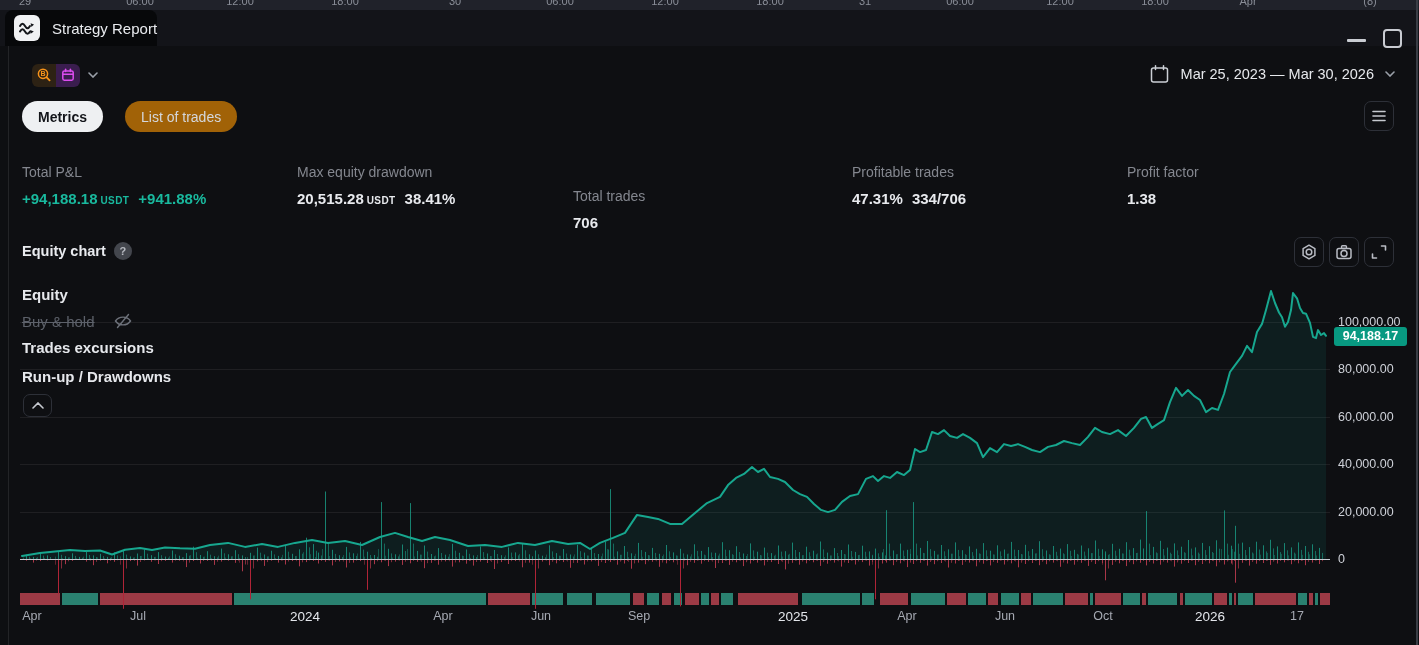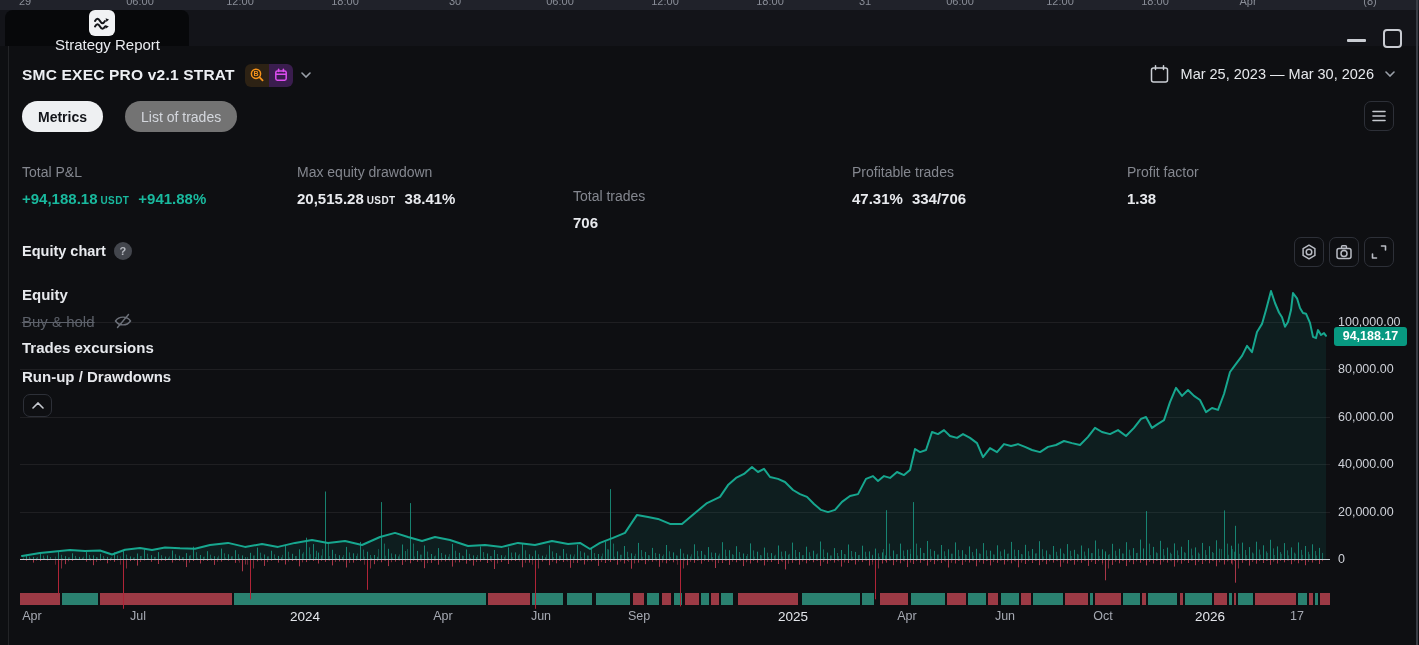--- a/index.html
+++ b/index.html
@@ -3,22 +3,22 @@
 <meta charset="utf-8">
 <style>
   html,body{margin:0;padding:0;background:#0e0f12;width:1419px;height:645px;overflow:hidden;
     font-family:"Liberation Sans",sans-serif;-webkit-font-smoothing:antialiased;position:relative;color:#e8eaee;}
   .abs{position:absolute;}
   
   #top-strip{left:0;top:0;width:1419px;height:10px;background:#20222a;overflow:hidden;}
   .top-label{position:absolute;top:-5px;font-size:11px;color:#8a8e98;transform:translateX(-50%);white-space:nowrap;}
   
   #tab-bar{left:0;top:10px;width:1419px;height:36px;background:#131419;}
-  #tab{position:absolute;left:5px;top:0;width:184px;height:36px;background:#07080a;border-radius:8px 8px 0 0;
-    display:flex;align-items:center;padding-left:9px;box-sizing:border-box;cursor:pointer;flex-direction:column;}
+  #tab{position:absolute;left:5px;top:0;width:152px;height:36px;background:#07080a;border-radius:8px 8px 0 0;
+    display:flex;align-items:center;padding-left:9px;box-sizing:border-box;cursor:pointer;}
   #tab-icon{width:26px;height:26px;border-radius:6px;background:#f1f2f4;display:flex;align-items:center;justify-content:center;flex:0 0 auto;}
   #tab-label{margin-left:12px;font-size:15px;color:#e9ebef;font-weight:500;white-space:nowrap;}
   #min-btn{position:absolute;right:50px;top:16px;width:24px;height:24px;cursor:pointer;}
   #min-btn div{position:absolute;left:2px;top:13px;width:19px;height:2.5px;background:#c9ccd2;border-radius:1px;}
   #restore-btn{position:absolute;right:17px;top:19px;width:15px;height:15px;border:2px solid #c9ccd2;border-radius:4px;cursor:pointer;}
   
   #left-hairline{left:8px;top:46px;bottom:0;width:1px;background:rgba(255,255,255,0.09);}
   #right-border{left:1416px;top:0;bottom:0;width:2px;background:#3a3e46;}
   
   #strategy-row{left:22px;top:62px;height:26px;display:flex;align-items:center;cursor:pointer;}
@@ -27,21 +27,21 @@
   .badge-seg{width:24px;display:flex;align-items:center;justify-content:center;}
   #badge-seg-btc{background:#2d2214;}
   #badge-seg-cal{background:#3a1d4e;}
   .chev{margin-left:8px;display:flex;}
   #date-row{right:24px;top:61px;height:26px;display:flex;align-items:center;gap:11px;cursor:pointer;}
   #date-text{font-size:14.5px;color:#e6e8ec;white-space:nowrap;}
   
   #tabs-row{left:22px;top:101px;display:flex;gap:22px;}
   .pill{height:31px;border-radius:16px;padding:0 16px;display:flex;align-items:center;font-size:14px;cursor:pointer;white-space:nowrap;}
   #tab-metrics{background:#eef0f2;color:#121419;font-weight:600;}
-  #tab-trades{background:#737373;color:#d4d7dd;}
+  #tab-trades{background:#a16207;color:#d4d7dd;}
   .sq-btn{width:30px;height:30px;border:1px solid #2d3038;border-radius:7px;background:transparent;
     display:flex;align-items:center;justify-content:center;cursor:pointer;box-sizing:border-box;padding:0;}
   #layout-btn{position:absolute;right:25px;top:101px;}
   
   .metric{position:absolute;top:164px;}
   .metric .m-label{font-size:14px;color:#84878f;margin-bottom:10px;white-space:nowrap;}
   .metric .m-value{font-size:15px;font-weight:700;color:#e8eaee;white-space:nowrap;}
   .metric .m-unit{font-size:10px;font-weight:700;letter-spacing:.4px;margin-left:3px;}
   .metric .m-value2{margin-left:9px;}
   .metric.green .m-value,.metric.green .m-unit,.metric.green .m-value2{color:var(--pnl,#19b99e);}
@@ -1276,21 +1276,20 @@
     <line x1="1319.5" y1="559" x2="1319.5" y2="564.0" stroke="#a93648" stroke-width="1"></line>
     <line x1="1322.5" y1="559" x2="1322.5" y2="552.9" stroke="rgba(26,158,135,0.8)" stroke-width="1" opacity="0.75"></line>
     <line x1="1322.5" y1="559" x2="1322.5" y2="561.2" stroke="#a93648" stroke-width="1" opacity="0.75"></line>
     <line x1="1316.5" y1="559" x2="1316.5" y2="555.4" stroke="rgba(26,158,135,0.8)" stroke-width="1" opacity="0.55"></line>
     <line x1="1316.5" y1="559" x2="1316.5" y2="560.5" stroke="#a93648" stroke-width="1" opacity="0.55"></line>
     <line x1="20" y1="559.5" x2="1330" y2="559.5" stroke="#c7cad1" stroke-width="1"></line>
     <path d="M22,555.9L40,553.1L55,551.4L70,550.0L85,550.9L100,550.5L112,554.5L125,549.8L140,548.1L152,550.0L165,547.4L180,548.3L195,548.8L210,545.0L228,542.9L245,546.9L262,544.1L278,546.9L295,542.9L312,540.0L328,542.9L345,541.0L362,545.0L380,537.0L395,532.9L408,537.0L422,541.0L435,537.0L450,540.0L468,546.0L485,545.0L502,546.9L518,542.9L535,545.0L552,541.0L568,544.1L580,542.9L590,549.0L600,542.9L613,537.9L625,532.9L637,514.9L648,517.1L658,518.9L670,523.9L682,523.9L695,513.0L707,503.1L720,496.9L728,485.1L736,477.9L744,473.9L752,467.0L758,472.0L764,468.9L770,477.0L778,478.9L785,482.0L793,490.0L800,494.1L807,496.9L814,504.0L821,509.9L828,512.1L835,509.9L842,501.9L850,496.0L858,494.1L866,478.9L873,476.1L878,481.0L884,476.1L890,477.9L897,472.0L904,475.1L910,469.9L915,449.0L920,452.1L926,450.0L932,432.0L938,434.1L944,430.1L950,436.0L957,437.9L963,434.1L970,437.9L977,443.1L983,457.1L990,448.1L997,452.1L1004,444.1L1011,446.0L1018,444.1L1025,446.9L1032,450.0L1040,452.1L1048,446.9L1056,445.0L1064,441.0L1072,443.1L1080,445.0L1088,436.9L1095,427.9L1102,432.0L1110,434.1L1118,430.1L1126,436.0L1134,427.9L1141,418.9L1146,417.0L1152,427.9L1158,423.9L1164,420.1L1170,402.1L1176,387.9L1182,395.9L1188,390.0L1194,395.9L1200,400.0L1206,412.1L1212,408.0L1218,409.9L1224,394.0L1230,372.0L1236,363.9L1242,355.9L1247,345.9L1252,352.1L1257,332.0L1262,323.9L1266,309.9L1271,291.0L1275,303.0L1279,312.5L1282,317.3L1285,326.7L1288,322.0L1291,310.1L1293,293.1L1297,298.3L1300,308.0L1303,313.0L1306,313.7L1310,322.9L1313,336.9L1316,338.1L1318,330.1L1321,335.0L1324,333.1L1326,335.8" fill="none" stroke="#17a78f" stroke-width="2" stroke-linejoin="round" stroke-linecap="round"></path>
   </svg>
 
 <div class="abs" id="strategy-row">
-  <span id="strategy-name">SMC EXEC PRO v2.1 STRAT</span>
   <span id="badge-pill">
     <span class="badge-seg" id="badge-seg-btc">
       <svg width="16" height="16" viewBox="0 0 16 16">
         <circle cx="7" cy="6.8" r="4.6" fill="none" stroke="#f7931a" stroke-width="1.5"></circle>
         <line x1="10.4" y1="10.2" x2="13.6" y2="13.4" stroke="#f7931a" stroke-width="1.8" stroke-linecap="round"></line>
         <text x="7" y="9.2" text-anchor="middle" font-size="7" font-weight="bold" fill="#f7931a" font-family="Liberation Sans, sans-serif">B</text>
       </svg>
     </span>
     <span class="badge-seg" id="badge-seg-cal">
       <svg width="16" height="16" viewBox="0 0 16 16">

